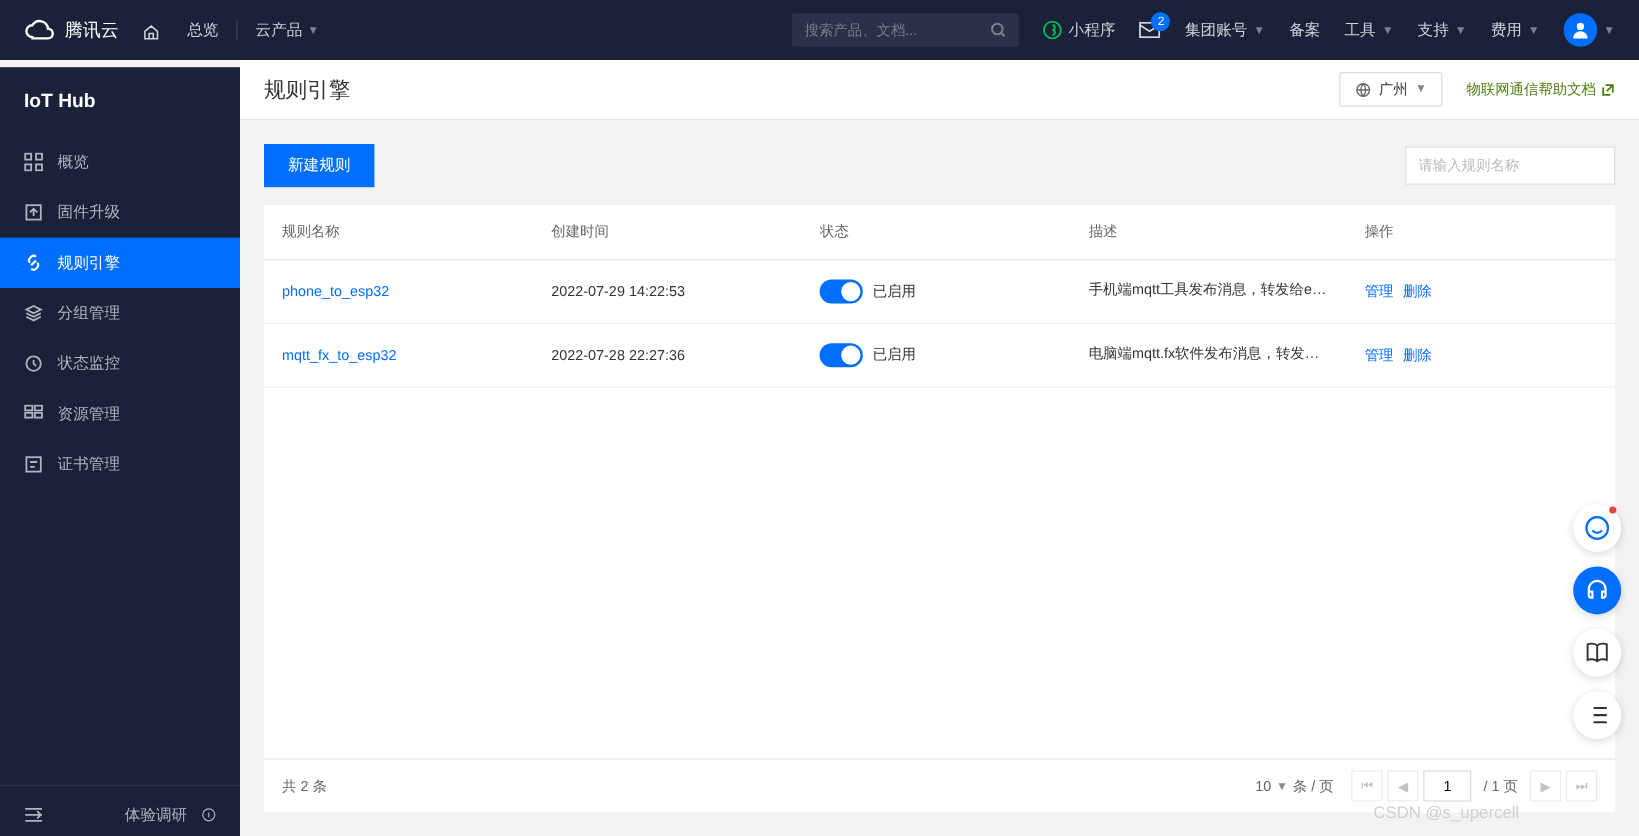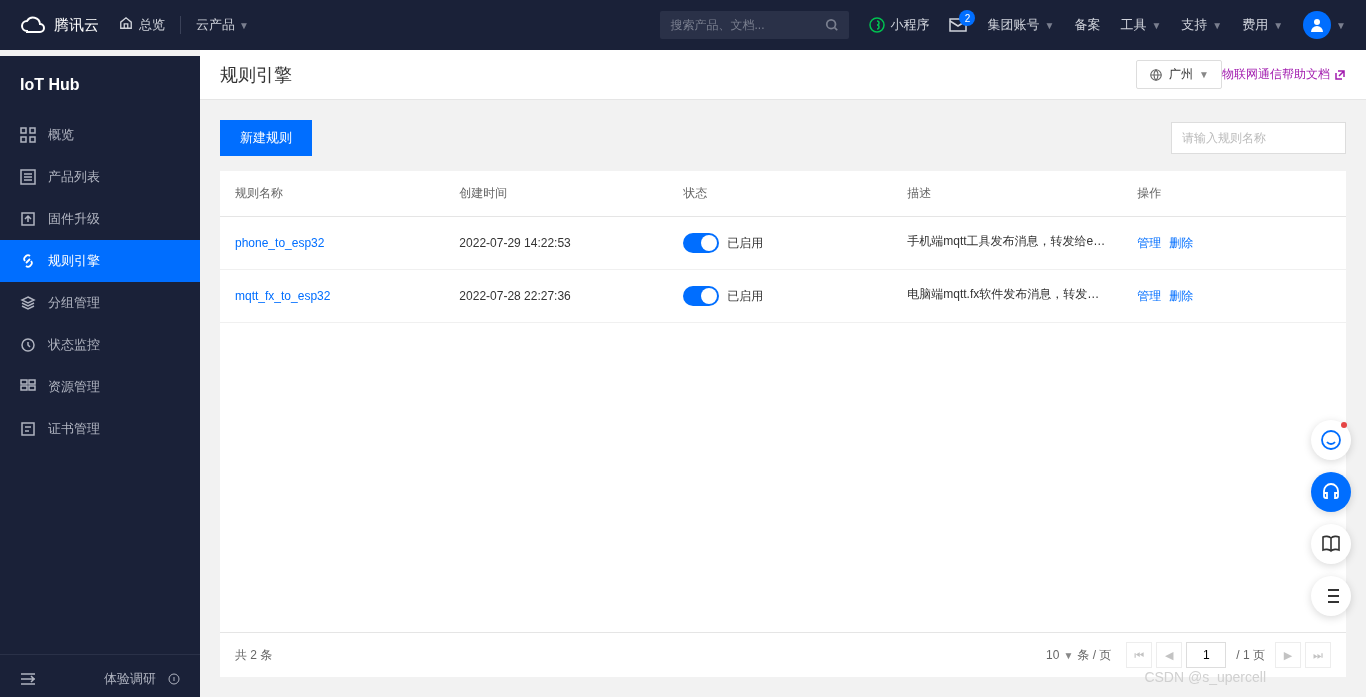--- a/index.html
+++ b/index.html
@@ -4,21 +4,21 @@
   <style>
     * { margin: 0; padding: 0; box-sizing: border-box; }
     body { font-family: -apple-system, "PingFang SC", "Microsoft YaHei", sans-serif; font-size: 13px; color: #333; background: #f2f2f2; width: 1366px; height: 697px; overflow: hidden; position: relative; }
     
     
     .top-nav { height: 50px; background: #1a2138; color: #fff; display: flex; align-items: center; padding: 0 20px; }
     .logo-section { display: flex; align-items: center; gap: 8px; }
     .cloud-logo { width: 26px; height: 22px; }
     .brand-name { font-size: 15px; font-weight: 400; }
     .nav-sep { width: 1px; height: 18px; background: #3a4158; margin: 0 15px; }
-    .home-link { display: flex; align-items: flex-start; gap: 6px; color: #d0d3db; cursor: pointer; font-size: 13px; }
+    .home-link { display: flex; align-items: flex-end; gap: 23px; color: #d0d3db; cursor: pointer; font-size: 13px; }
     .products-dropdown { display: flex; align-items: center; gap: 4px; color: #d0d3db; cursor: pointer; font-size: 13px; }
     .search-box { flex: 0 0 170px; height: 28px; background: #2a3148; border-radius: 2px; display: flex; align-items: center; padding: 0 10px; margin-left: auto; margin-right: 20px; }
     .search-box input { flex: 1; background: none; border: none; outline: none; color: #fff; font-size: 12px; }
     .search-box input::placeholder { color: #7a7f8f; }
     .search-icon-top { color: #7a7f8f; }
     .top-right-item { display: flex; align-items: center; gap: 5px; color: #d0d3db; cursor: pointer; margin-right: 20px; font-size: 13px; }
     .mail-wrapper { position: relative; }
     .badge { position: absolute; top: -8px; right: -8px; background: #006eff; color: #fff; border-radius: 50%; width: 16px; height: 16px; font-size: 10px; display: flex; align-items: center; justify-content: center; }
     .avatar { width: 28px; height: 28px; border-radius: 50%; background: #006eff; display: flex; align-items: center; justify-content: center; }
     .chev-down { font-size: 10px; color: #7a7f8f; }
@@ -29,21 +29,21 @@
     .menu-item { display: flex; align-items: center; gap: 12px; padding: 12px 20px; cursor: pointer; font-size: 13px; }
     .menu-item.active { background: #006eff; color: #fff; }
     .menu-icon { width: 16px; height: 16px; flex-shrink: 0; }
     .sidebar-bottom { margin-top: auto; border-top: 1px solid #2a3148; padding: 15px 20px; display: flex; align-items: center; gap: 12px; cursor: pointer; font-size: 13px; }
     
     
     .main { position: absolute; left: 200px; top: 50px; right: 0; bottom: 0; background: #fff; display: flex; flex-direction: column; }
     .main-header { height: 50px; border-bottom: 1px solid #e5e5e5; display: flex; align-items: center; padding: 0 20px; }
     .page-title { font-size: 18px; font-weight: 500; }
     .region-selector { margin-left: auto; border: 1px solid #ddd; border-radius: 2px; padding: 5px 12px; display: flex; align-items: center; gap: 6px; cursor: pointer; font-size: 12px; }
-    .help-link { color: #a21caf; font-size: 12px; cursor: pointer; display: flex; align-items: center; gap: 4px; }
+    .help-link { margin-left: 20px; color: #4d7c0f; font-size: 12px; cursor: pointer; display: flex; align-items: center; gap: 4px; }
     
     .main-body { flex: 1; padding: 20px; background: #f2f2f2; display: flex; flex-direction: column; overflow: hidden; }
     .toolbar { display: flex; align-items: center; margin-bottom: 15px; background: transparent; }
     .new-rule-btn { background: #006eff; color: #fff; border: none; padding: 9px 20px; cursor: pointer; font-size: 13px; border-radius: 0; }
     .rule-search { margin-left: auto; width: 175px; height: 32px; border: 1px solid #ddd; background: #fff; display: flex; align-items: center; padding: 0 10px; }
     .rule-search input { flex: 1; border: none; outline: none; font-size: 12px; }
     .rule-search input::placeholder { color: #bbb; }
     
     .table-container { flex: 1; background: #fff; display: flex; flex-direction: column; }
     table { width: 100%; border-collapse: collapse; }
@@ -153,27 +153,20 @@
 <div class="sidebar">
   <div class="product-title">IoT Hub</div>
   <div class="menu-item">
       <svg class="menu-icon" viewBox="0 0 16 16" fill="none" stroke="currentColor" stroke-width="1.5">
         <rect x="1" y="1" width="5" height="5"></rect>
         <rect x="10" y="1" width="5" height="5"></rect>
         <rect x="1" y="10" width="5" height="5"></rect>
         <rect x="10" y="10" width="5" height="5"></rect>
       </svg>
       <span>概览</span>
-    </div>
-  <div class="menu-item">
-      <svg class="menu-icon" viewBox="0 0 16 16" fill="none" stroke="currentColor" stroke-width="1.5">
-        <rect x="1" y="1" width="14" height="14"></rect>
-        <path d="M4 5h8M4 8h8M4 11h8"></path>
-      </svg>
-      <span>产品列表</span>
     </div>
   <div class="menu-item">
       <svg class="menu-icon" viewBox="0 0 16 16" fill="none" stroke="currentColor" stroke-width="1.5">
         <rect x="2" y="2" width="12" height="12"></rect>
         <path d="M8 11V5M5 8l3-3 3 3"></path>
       </svg>
       <span>固件升级</span>
     </div>
   <div class="menu-item active">
       <svg class="menu-icon" viewBox="0 0 16 16" fill="none" stroke="currentColor" stroke-width="1.8">

